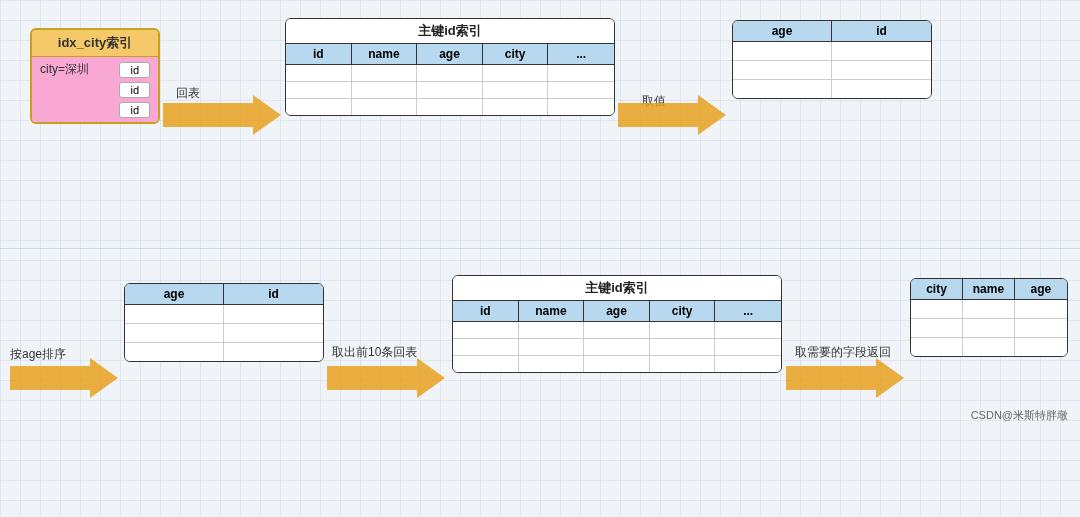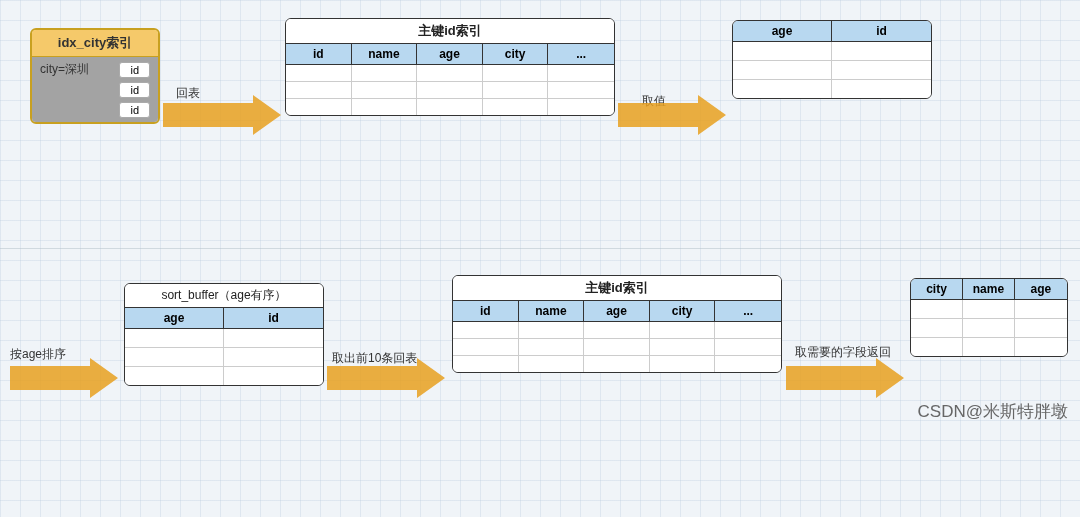--- a/index.html
+++ b/index.html
@@ -85,21 +85,21 @@
     .idx-city-title {
       background: #f5c96a;
       text-align: center;
       font-size: 13px;
       font-weight: bold;
       padding: 4px;
       border-bottom: 1.5px solid #c8a020;
       color: #333;
     }
     .idx-city-body {
-      background: #a3a3a3;
+      background: #f9a8d4;
       padding: 4px 8px;
     }
     .idx-city-row {
       display: flex;
       align-items: center;
       margin-bottom: 4px;
     }
     .idx-city-row:last-child { margin-bottom: 0; }
     .idx-city-label {
       font-size: 12px;
@@ -205,21 +205,21 @@
       border-right: 1px solid #ccc;
       height: 18px;
       background: white;
     }
     .result-body .cell:last-child { border-right: none; }
 
     .watermark {
       position: absolute;
       bottom: 8px;
       right: 12px;
-      font-size: 17px;
+      font-size: 11px;
       color: #666;
     }
   </style>
 </head>
 <body>
 
 <div class="diagram">
 
   <div class="idx-city-box" style="left:30px;top:28px;">
     <div class="idx-city-title">idx_city索引</div>
@@ -308,42 +308,41 @@
   </div>
 
   <div style="position:absolute;left:0;top:248px;width:1080px;height:1px;background:#b0bec5;opacity:0.5;"></div>
 
   <div class="arrow-label" style="left:10px;top:346px;">按age排序</div>
   <svg style="position:absolute;left:10px;top:358px;width:110px;height:40px;">
     <polygon points="0,8 80,8 80,0 108,20 80,40 80,32 0,32" fill="#e8a020" opacity="0.85"></polygon>
   </svg>
 
   <div class="sort-buffer-box" style="left:124px;top:283px;width:200px;">
-    <div class="sort-buffer-title">sort_buffer（age有序）</div>
     <div class="sort-buffer-header">
       <div class="cell" style="width:50%;">age</div>
       <div class="cell" style="width:50%;">id</div>
     </div>
     <div class="sort-buffer-body">
       <div class="row">
         <div class="cell" style="width:50%;"></div>
         <div class="cell" style="width:50%;"></div>
       </div>
       <div class="row">
         <div class="cell" style="width:50%;"></div>
         <div class="cell" style="width:50%;"></div>
       </div>
       <div class="row">
         <div class="cell" style="width:50%;"></div>
         <div class="cell" style="width:50%;"></div>
       </div>
     </div>
   </div>
 
-  <div class="arrow-label" style="left:332px;top:344px;margin-top:6px;">取出前10条回表</div>
+  <div class="arrow-label" style="left:332px;top:344px;">取出前10条回表</div>
   <svg style="position:absolute;left:327px;top:358px;width:120px;height:40px;">
     <polygon points="0,8 90,8 90,0 118,20 90,40 90,32 0,32" fill="#e8a020" opacity="0.85"></polygon>
   </svg>
 
   <div class="db-table" style="left:452px;top:275px;width:330px;">
     <div class="db-table-title">主键id索引</div>
     <div class="db-table-header">
       <div class="cell" style="width:20%;">id</div>
       <div class="cell" style="width:20%;">name</div>
       <div class="cell" style="width:20%;">age</div>

